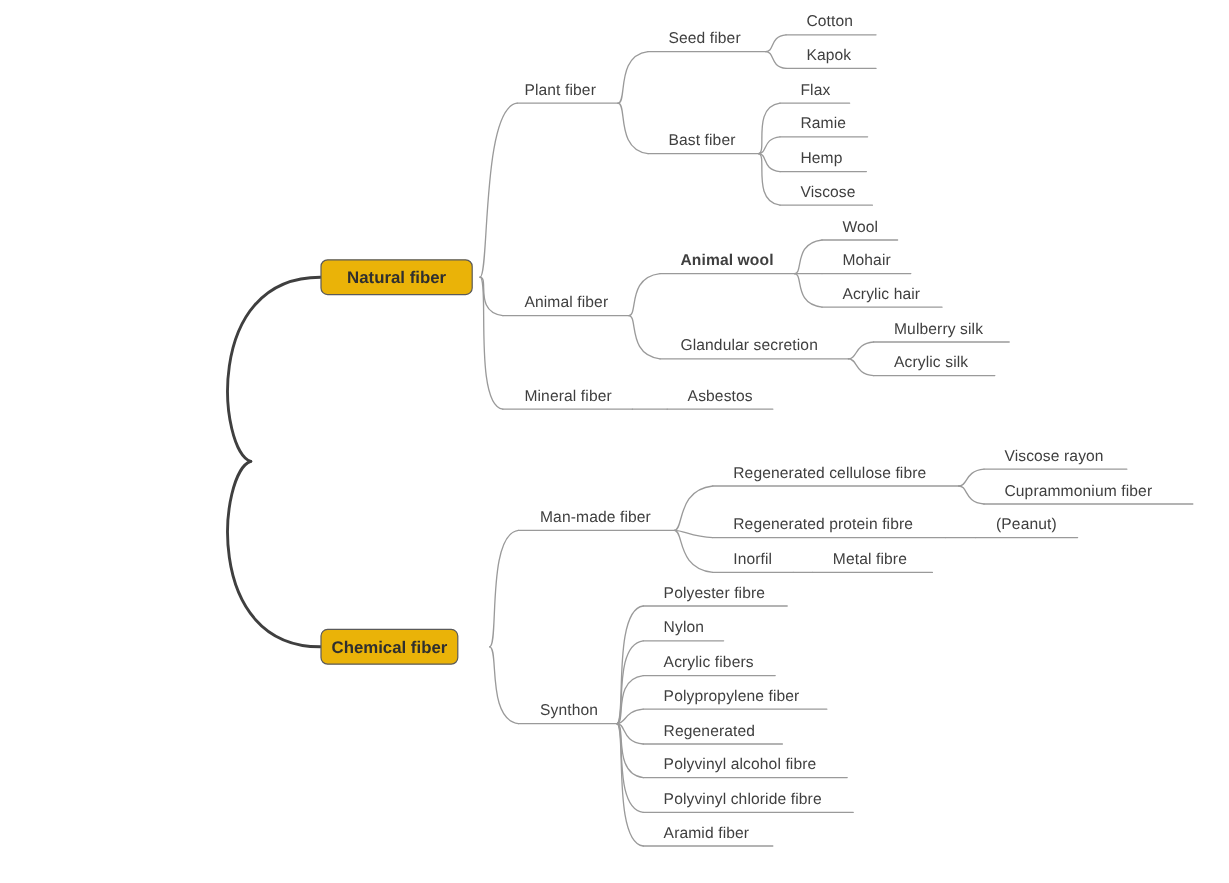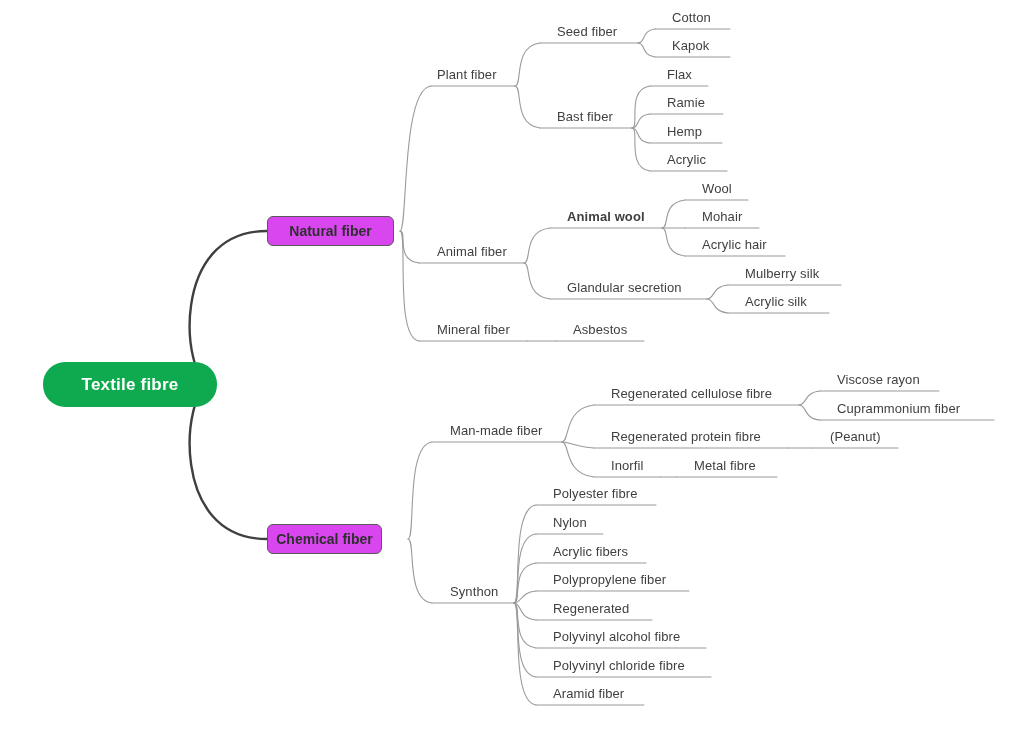--- a/index.html
+++ b/index.html
@@ -42,21 +42,21 @@
     font-size: 17px;
     letter-spacing: 0.2px;
   }
   .boxed-node {
     position: absolute;
     display: flex;
     align-items: center;
     justify-content: center;
     border: 1.4px solid #5a5a5a;
     border-radius: 6px;
-    background: #d946ef;
+    background: #eab308;
     color: #2f2f2f;
     font-weight: bold;
     font-size: 14px;
     box-sizing: border-box;
   }
 </style>
 </head>
 <body>
 
 <div id="canvas">
@@ -131,36 +131,35 @@
       <path d="M 536 620 L 652 620" fill="none" stroke="#9a9a9a" stroke-width="1.1" stroke-linecap="round"></path>
       <path d="M 514 603 C 522 603, 517.6 618.3, 536 620" fill="none" stroke="#9a9a9a" stroke-width="1.1" stroke-linecap="round"></path>
       <path d="M 536 648 L 706 648" fill="none" stroke="#9a9a9a" stroke-width="1.1" stroke-linecap="round"></path>
       <path d="M 514 603 C 522 603, 510.1 644.8, 536 648" fill="none" stroke="#9a9a9a" stroke-width="1.1" stroke-linecap="round"></path>
       <path d="M 536 677 L 711 677" fill="none" stroke="#9a9a9a" stroke-width="1.1" stroke-linecap="round"></path>
       <path d="M 514 603 C 522 603, 510.1 673.8, 536 677" fill="none" stroke="#9a9a9a" stroke-width="1.1" stroke-linecap="round"></path>
       <path d="M 536 705 L 644 705" fill="none" stroke="#9a9a9a" stroke-width="1.1" stroke-linecap="round"></path>
       <path d="M 514 603 C 522 603, 510.1 701.8, 536 705" fill="none" stroke="#9a9a9a" stroke-width="1.1" stroke-linecap="round"></path>
     </svg>
 
-  <div class="root-node" id="root-node" style="left: 43px; top: 362px; width: 174px; height: 45px; background: rgb(15, 170, 79); color: rgb(255, 255, 255);">Textile fibre</div>
 
   <div id="level2-layer">
       <div class="boxed-node" style="left: 267px; top: 216px; width: 127px; height: 30px; border-color: rgb(90, 90, 90);">Natural fiber</div>
       <div class="boxed-node" style="left: 267px; top: 524px; width: 115px; height: 30px; border-color: rgb(90, 90, 90);">Chemical fiber</div>
     </div>
   <div id="labels-layer">
       <div class="node-label" style="left: 437px; top: 68px; color: rgb(63, 63, 63);">Plant fiber</div>
       <div class="node-label" style="left: 557px; top: 25px; color: rgb(63, 63, 63);">Seed fiber</div>
       <div class="node-label" style="left: 672px; top: 11px; color: rgb(63, 63, 63);">Cotton</div>
       <div class="node-label" style="left: 672px; top: 39px; color: rgb(63, 63, 63);">Kapok</div>
       <div class="node-label" style="left: 557px; top: 110px; color: rgb(63, 63, 63);">Bast fiber</div>
       <div class="node-label" style="left: 667px; top: 68px; color: rgb(63, 63, 63);">Flax</div>
       <div class="node-label" style="left: 667px; top: 96px; color: rgb(63, 63, 63);">Ramie</div>
       <div class="node-label" style="left: 667px; top: 125px; color: rgb(63, 63, 63);">Hemp</div>
-      <div class="node-label" style="left: 667px; top: 153px; color: rgb(63, 63, 63);">Acrylic</div>
+      <div class="node-label" style="left: 667px; top: 153px; color: rgb(63, 63, 63);">Viscose</div>
       <div class="node-label" style="left: 437px; top: 245px; color: rgb(63, 63, 63);">Animal fiber</div>
       <div class="node-label" style="left: 567px; top: 210px; color: rgb(63, 63, 63); font-weight: bold;">Animal wool</div>
       <div class="node-label" style="left: 702px; top: 182px; color: rgb(63, 63, 63);">Wool</div>
       <div class="node-label" style="left: 702px; top: 210px; color: rgb(63, 63, 63);">Mohair</div>
       <div class="node-label" style="left: 702px; top: 238px; color: rgb(63, 63, 63);">Acrylic hair</div>
       <div class="node-label" style="left: 567px; top: 281px; color: rgb(63, 63, 63);">Glandular secretion</div>
       <div class="node-label" style="left: 745px; top: 267px; color: rgb(63, 63, 63);">Mulberry silk</div>
       <div class="node-label" style="left: 745px; top: 295px; color: rgb(63, 63, 63);">Acrylic silk</div>
       <div class="node-label" style="left: 437px; top: 323px; color: rgb(63, 63, 63);">Mineral fiber</div>
       <div class="node-label" style="left: 573px; top: 323px; color: rgb(63, 63, 63);">Asbestos</div>

